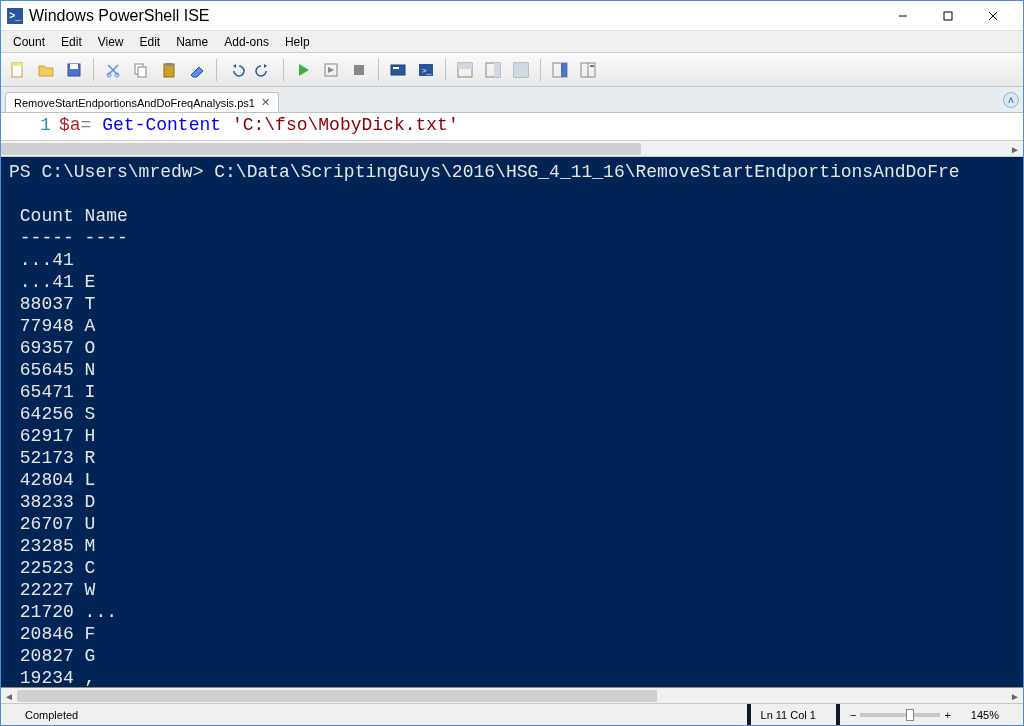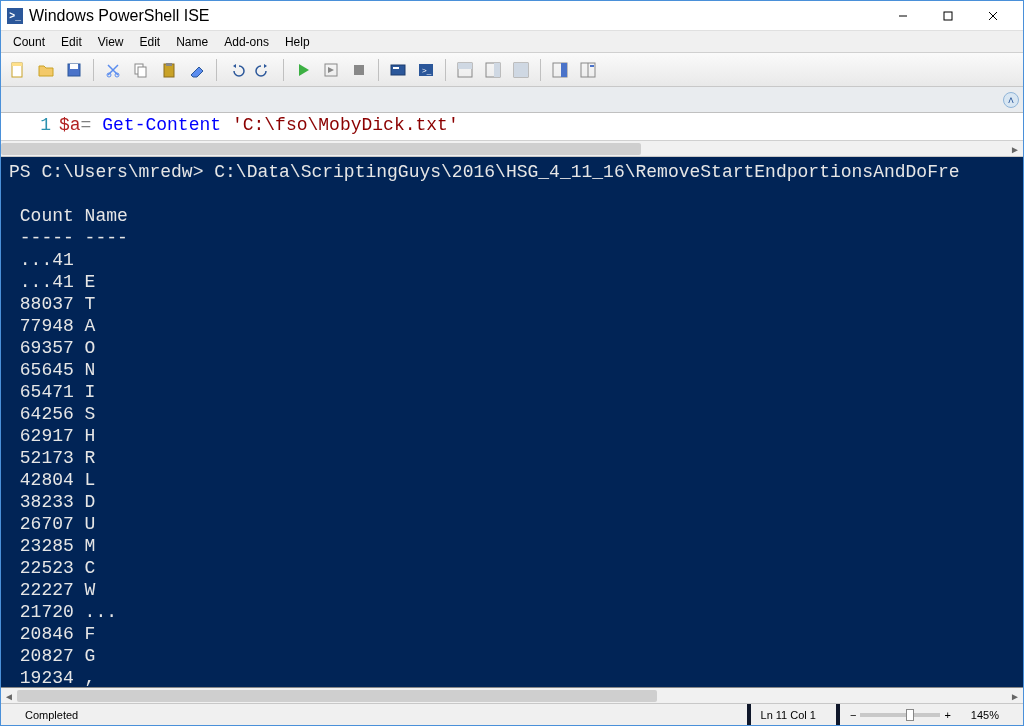--- a/index.html
+++ b/index.html
@@ -201,20 +201,24 @@
   <span class="tbtn">
       <svg>
         <rect x="2" y="2" width="14" height="14" fill="none" stroke="#888"></rect>
         <line x1="9" y1="2" x2="9" y2="16" stroke="#888"></line>
         <rect x="11" y="4" width="4" height="2" fill="#4a73c9"></rect>
       </svg>
     </span>
 </div>
 
 <div class="tabstrip">
+  <div class="tab">
+    <span>RemoveStartEndportionsAndDoFreqAnalysis.ps1</span>
+    <span class="close-x">✕</span>
+  </div>
   <span class="help-circle">
     <span>˄</span>
   </span>
 </div>
 
 <div class="editor">
   <div class="gutter">1</div>
   <div class="codeline"><span class="tok-var">$a</span><span class="tok-op">=</span> <span class="tok-cmd">Get-Content</span> <span class="tok-str">'C:\fso\MobyDick.txt'</span></div>
 </div>
 <div class="hscroll">

